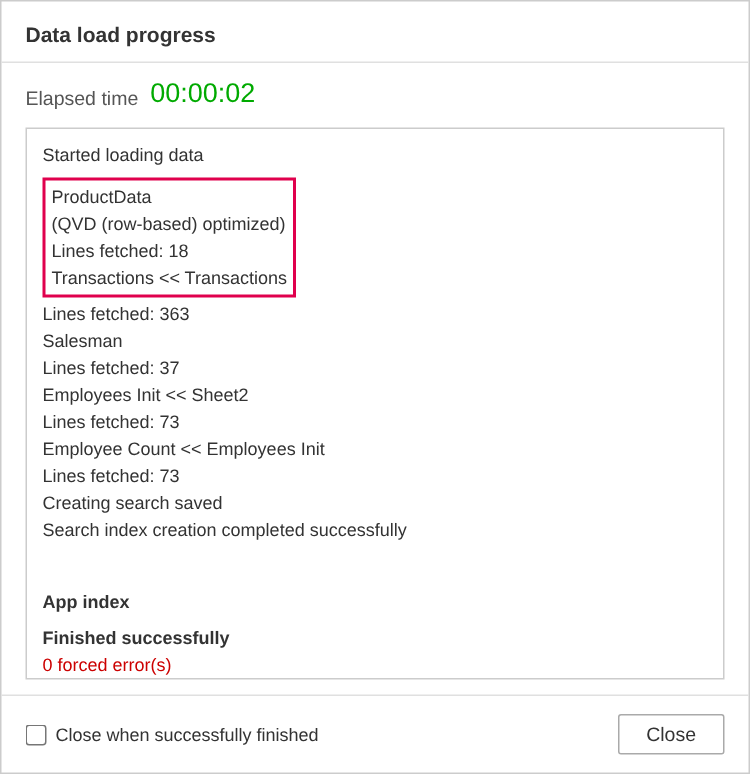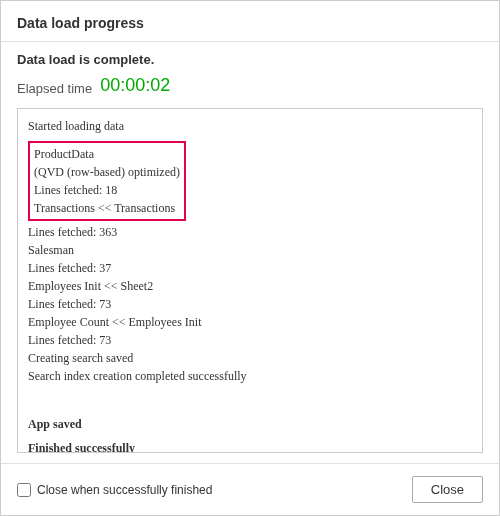--- a/index.html
+++ b/index.html
@@ -60,21 +60,20 @@
     .log-container {
       flex: 1;
       border: 1px solid #cccccc;
       overflow-y: scroll;
       padding: 8px 10px;
       background: #ffffff;
       font-size: 12px;
       color: #333;
       line-height: 1.5;
       position: relative;
-      font-family: Liberation Serif, serif;
     }
     .log-line {
       white-space: pre-wrap;
     }
     .log-section-gap {
       margin-bottom: 6px;
     }
     .highlighted-block {
       border: 2px solid #e0004d;
       display: inline-block;
@@ -132,21 +131,20 @@
   </style>
 </head>
 <body>
 
 <div class="dialog">
   <div class="dialog-header">
     <span class="dialog-title">Data load progress</span>
   </div>
 
   <div class="dialog-body">
-    <div class="status-complete">Data load is complete.</div>
 
     <div class="elapsed-row">
       <span class="elapsed-label">Elapsed time</span>
       <span class="elapsed-value">00:00:02</span>
     </div>
 
     <div class="log-container">
       <div class="log-line log-section-gap">Started loading data</div>
 
       <div class="highlighted-block">
@@ -160,21 +158,21 @@
       <div class="log-line">Salesman</div>
       <div class="log-line">Lines fetched: 37</div>
       <div class="log-line">Employees Init &lt;&lt; Sheet2</div>
       <div class="log-line">Lines fetched: 73</div>
       <div class="log-line">Employee Count &lt;&lt; Employees Init</div>
       <div class="log-line">Lines fetched: 73</div>
       <div class="log-line">Creating search saved</div>
       <div class="log-line log-section-gap">Search index creation completed successfully</div>
 
       <div class="log-line log-section-gap">&nbsp;</div>
-      <div class="log-line log-bold log-section-gap">App saved</div>
+      <div class="log-line log-bold log-section-gap">App index</div>
 
       <div class="log-line log-bold">Finished successfully</div>
       <div class="log-line log-red">0 forced error(s)</div>
       
     </div>
   </div>
 
   <div class="dialog-footer">
     <div class="checkbox-wrapper">
       <input type="checkbox" style="">

